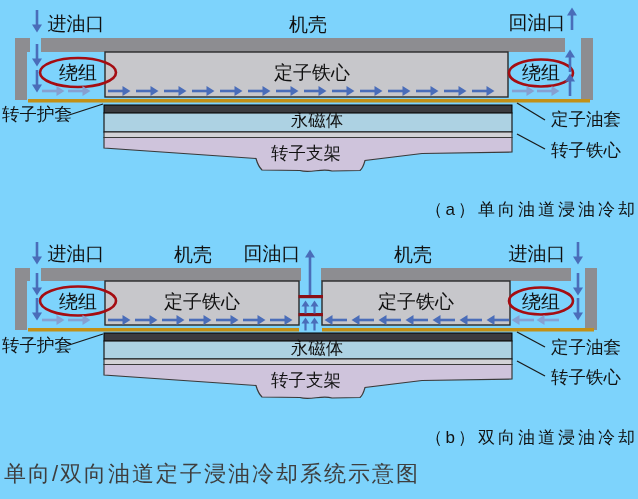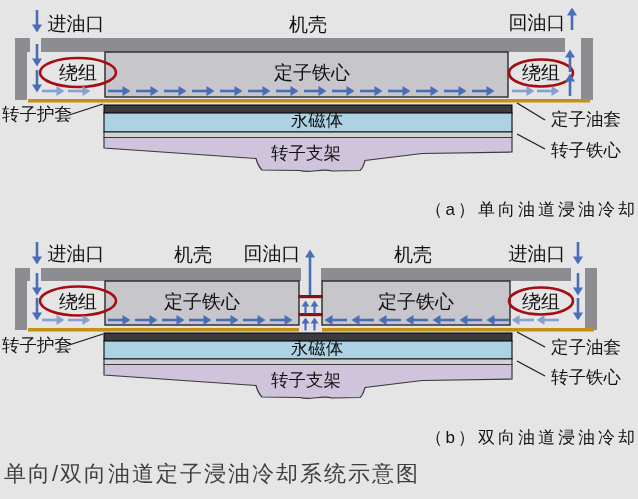--- a/index.html
+++ b/index.html
@@ -1,17 +1,17 @@
 <!DOCTYPE html>
 <html><head>
 <meta charset="utf-8">
 <style>
   html,body{margin:0;padding:0;background:#ffffff;}
   #stage{
-    position:relative;width:638px;height:499px;background:#e5e5e5;overflow:hidden;
+    position:relative;width:638px;height:499px;background:#7dd3fc;overflow:hidden;
     font-family:"Liberation Sans","DejaVu Sans",sans-serif;color:#111;
   }
   svg{position:absolute;left:0;color:#4a6db9;}
   #diag-a{top:0;}
   #diag-b{top:240px;}
   svg text{fill:#111111;font-family:"Liberation Sans","DejaVu Sans",sans-serif;}
   .lbl{font-size:19px;}
   .lbl-sm{font-size:17.5px;}
   .mid{text-anchor:middle;}
   .ptr{stroke:#1a1a1a;stroke-width:1.3;}

